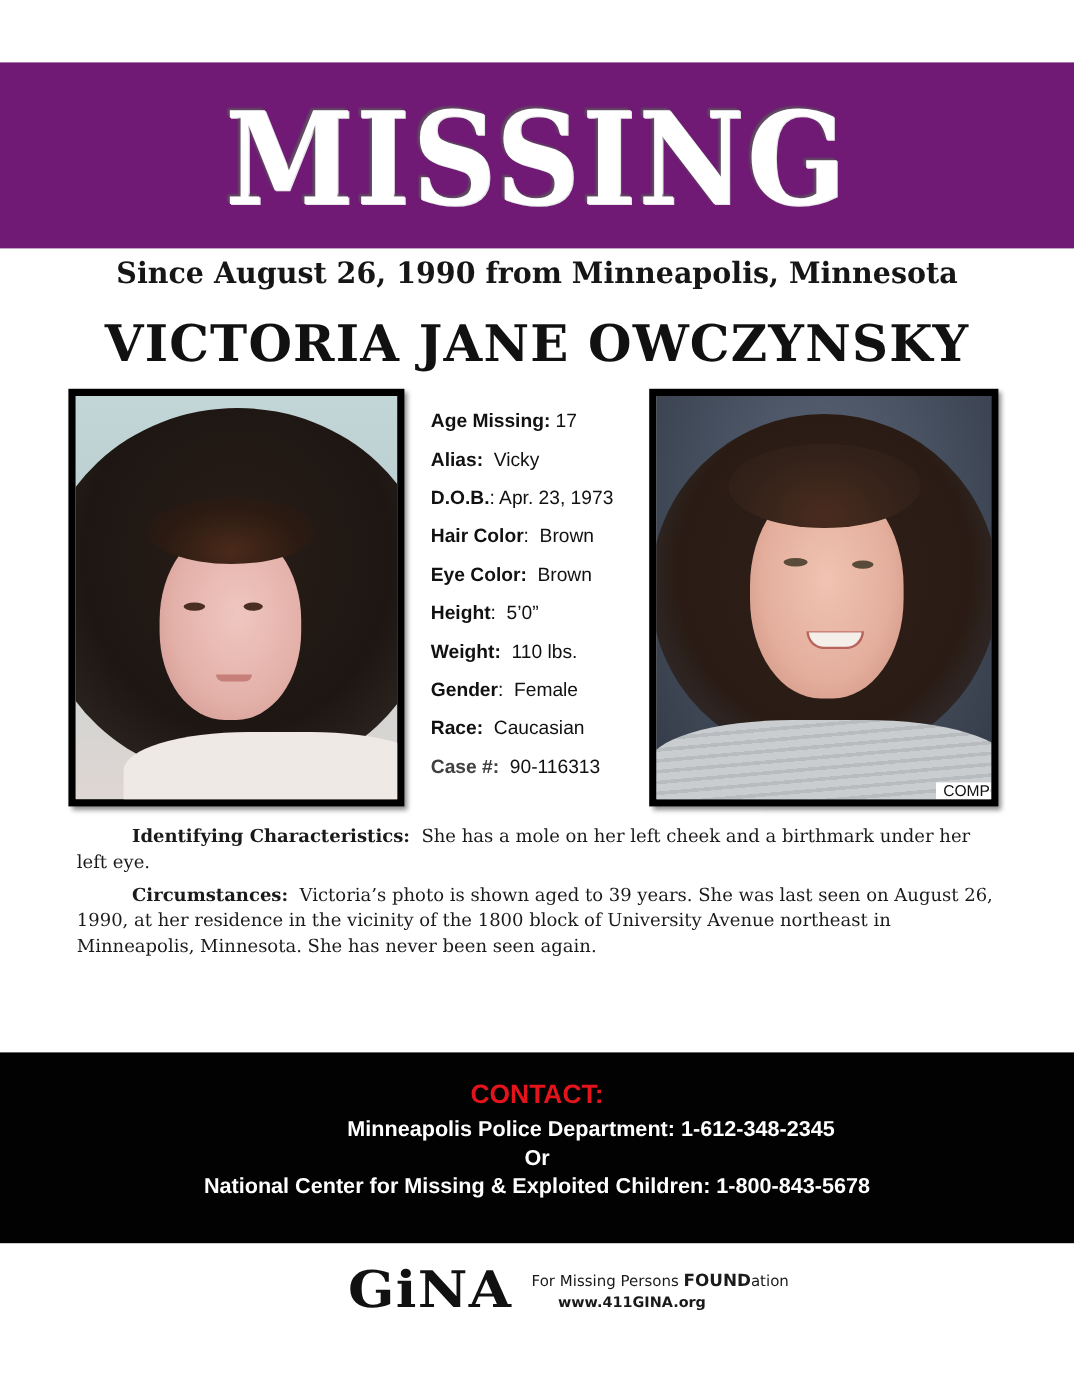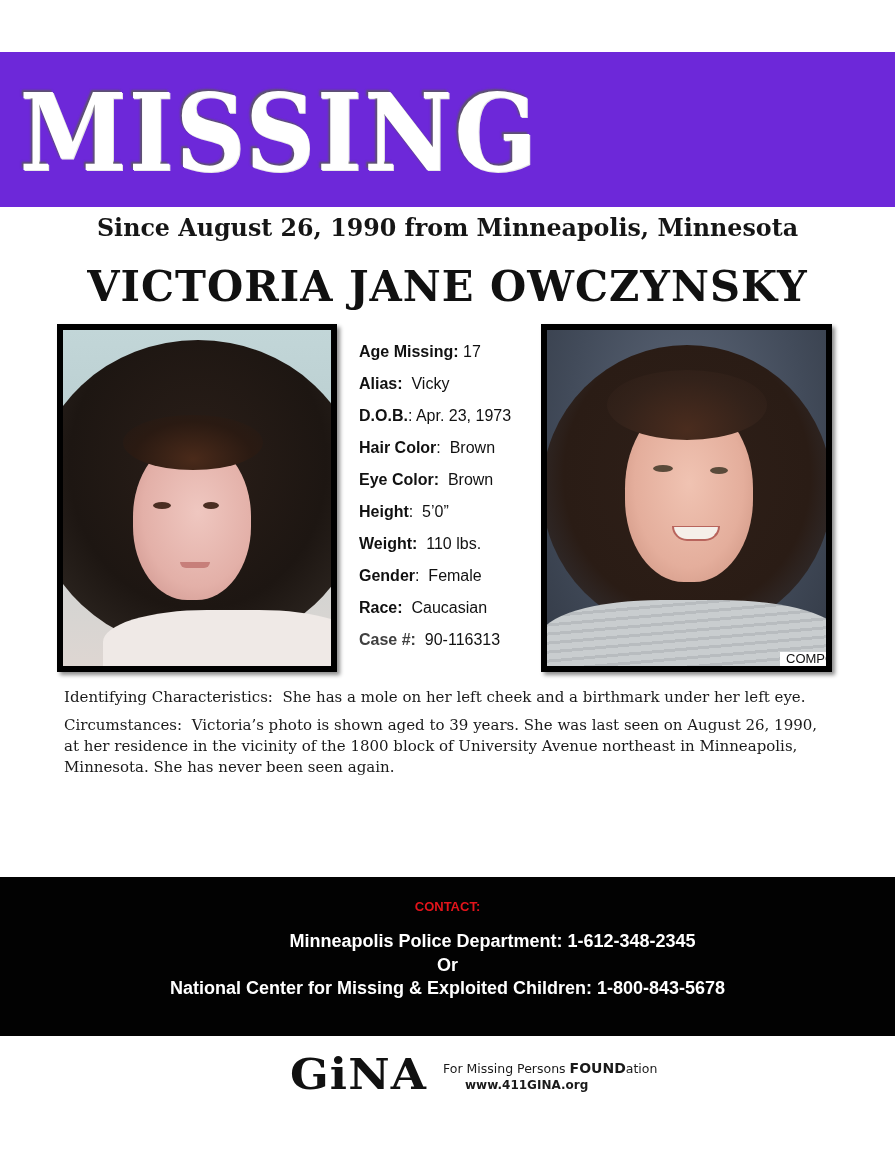--- a/index.html
+++ b/index.html
@@ -2,21 +2,21 @@
 <html><head>
 <meta charset="utf-8">
 <style>
   html, body { margin: 0; padding: 0; }
   body {
     width: 895px; height: 1158px; background: #ffffff; position: relative; overflow: hidden;
     font-family: "Liberation Sans", sans-serif; color: #111;
   }
   .banner {
     position: absolute; left: 0; top: 52px; width: 895px; height: 155px;
-    background: #6d28d9; display: flex; align-items: center; justify-content: flex-start;
+    background: #701a75; display: flex; align-items: center; justify-content: center;
   }
   .banner-title {
     font-family: "DejaVu Serif", serif; font-weight: bold; font-size: 104px;
     color: #ffffff; letter-spacing: 2px; transform: scaleX(0.93) scaleY(1.03);
     text-shadow: -2px -2px 2px rgba(90,90,90,0.85), 1px 1px 0 #e8e8e8;
     line-height: 1; margin-top: 6px;
   }
   .since {
     position: absolute; left: 0; top: 213px; width: 895px; text-align: center;
     font-family: "DejaVu Serif", serif; font-weight: bold; font-size: 24.5px; color: #161616;
@@ -49,26 +49,26 @@
     font-size: 16px; line-height: 32px; color: #111;
   }
   .fact-row { white-space: nowrap; }
   .fact-label { font-weight: bold; text-align: right; }
   .fact-label.red { color: #404040; }
   .desc {
     position: absolute; left: 64px; top: 687px; width: 770px;
     font-family: "DejaVu Serif", serif; font-size: 15px; line-height: 21px; color: #1a1a1a;
   }
   .desc p { margin: 0 0 7px 0; }
-  .desc b { font-weight: normal; }
+  .desc b { font-weight: bold; margin-left: 46px; }
   .contact {
     position: absolute; left: 0; top: 877px; width: 895px; height: 159px; background: #020202;
     text-align: center; color: #fff; font-weight: bold;
   }
-  .contact-title { position: absolute; top: 22px; width: 100%; color: #e3141b; font-size: 13px; }
+  .contact-title { position: absolute; top: 22px; width: 100%; color: #e3141b; font-size: 22px; }
   .contact-line { position: absolute; width: 100%; font-size: 18px; }
   .footer {
     position: absolute; left: 290px; top: 1052px; width: 340px; height: 50px; text-align: right;
   }
   .gina-logo {
     position: absolute; left: 0; top: 0; font-family: "DejaVu Serif", serif; font-weight: bold;
     font-size: 42px; color: #111; letter-spacing: 1px; line-height: 46px; transform: scaleX(1.08); transform-origin: left;
   }
   .tagline {
     position: absolute; left: 153px; top: 8px; font-family: "DejaVu Sans", sans-serif;

